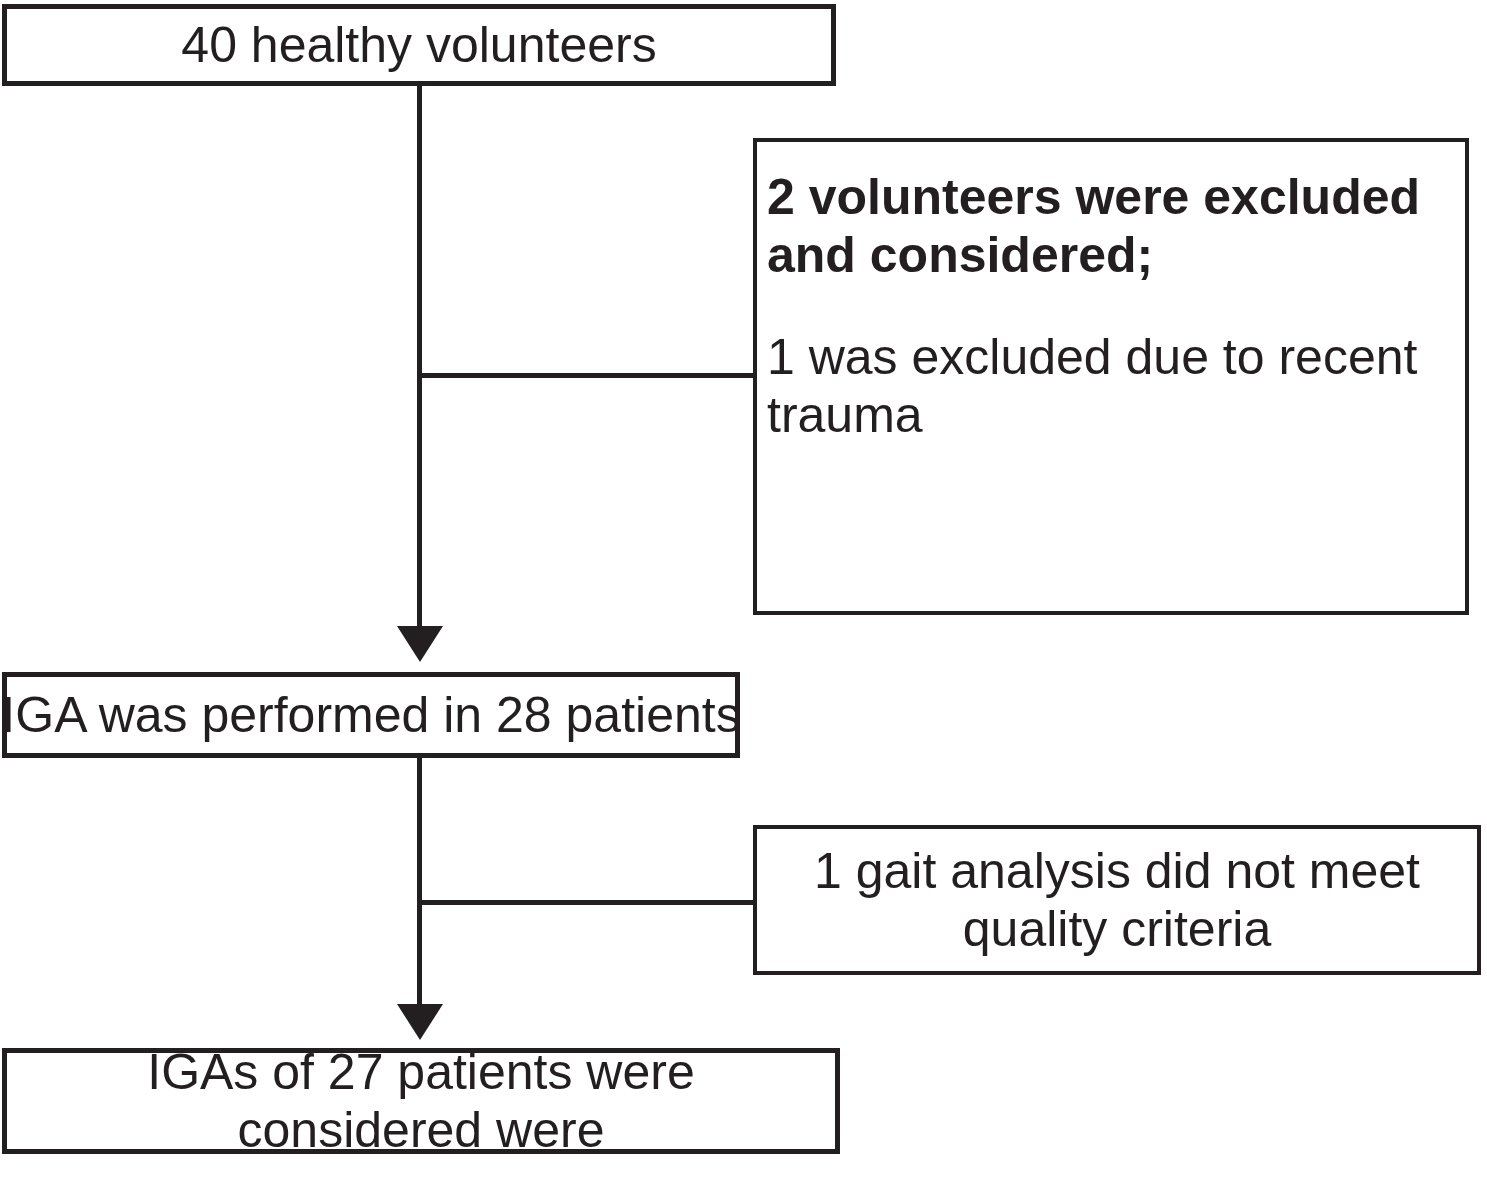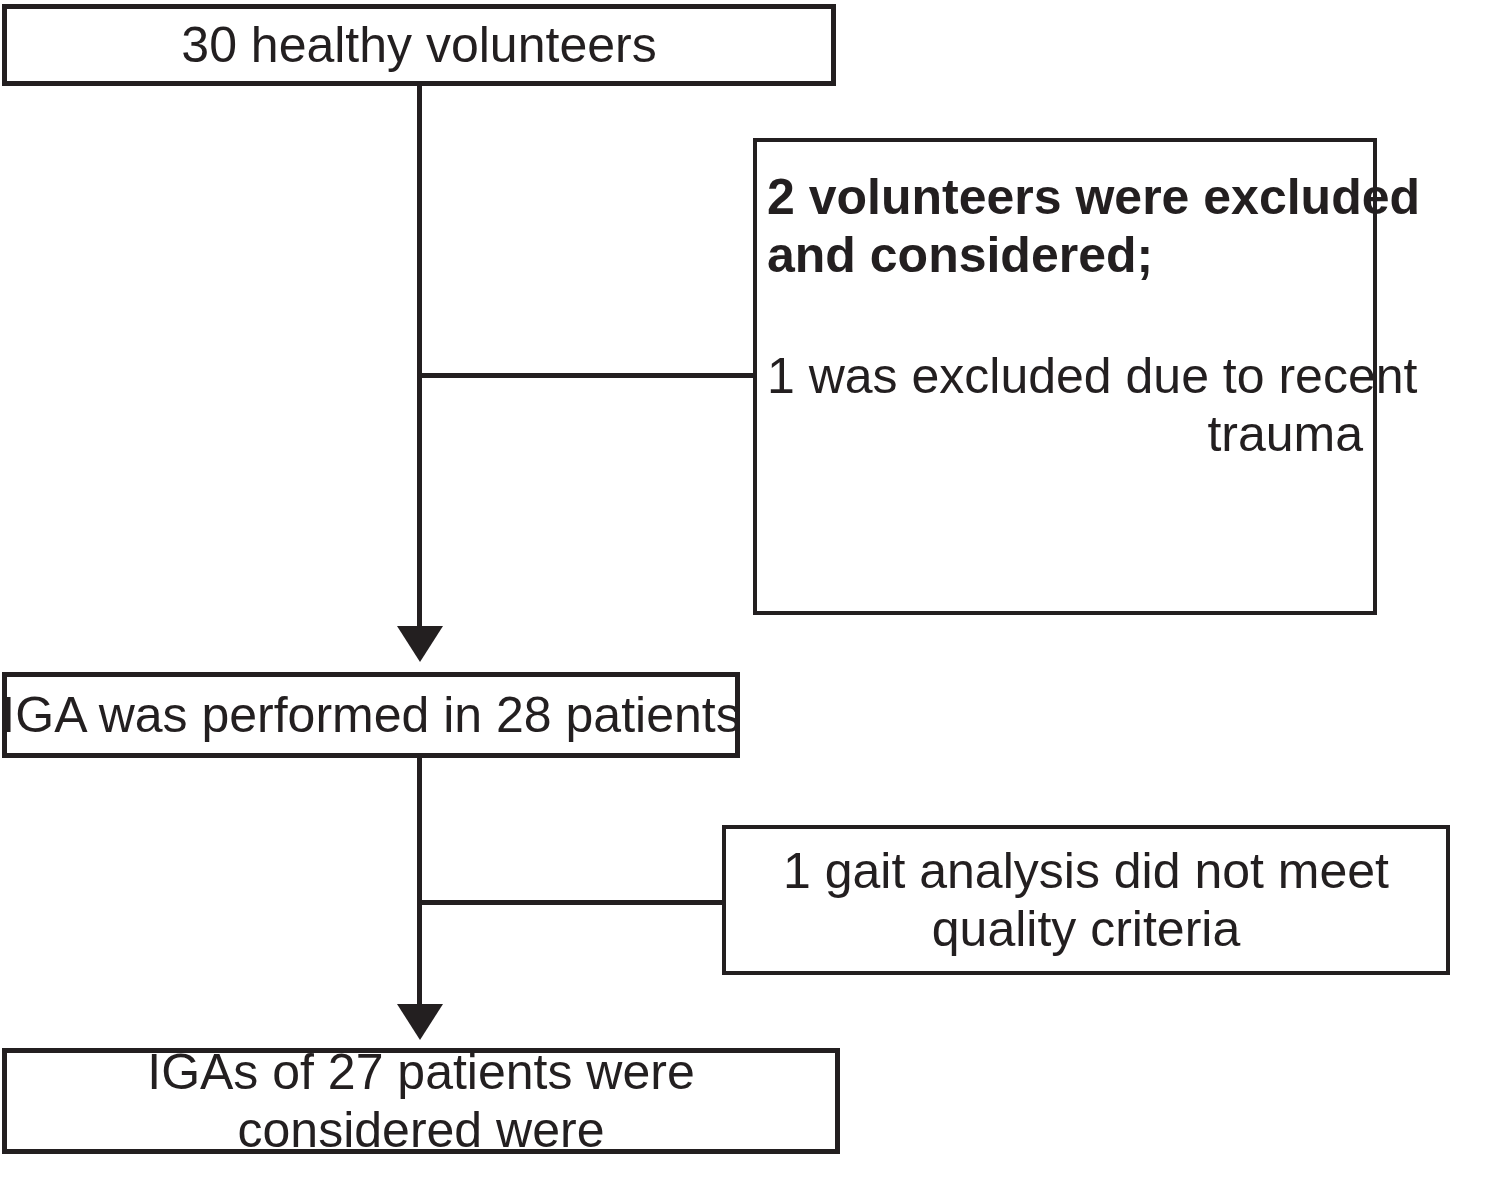--- a/index.html
+++ b/index.html
@@ -31,32 +31,32 @@
     display: flex;
     flex-direction: column;
     align-items: center;
     justify-content: center;
     text-align: center;
   }
   .line-text {
     white-space: nowrap;
   }
   .box--top    { left: 2px;   top: 4px;    width: 834px; height: 82px; }
-  .box--excl1  { left: 753px; top: 138px;  width: 624px; height: 477px; padding: 26px 10px 0 10px; }
+  .box--excl1  { left: 753px; top: 138px;  width: 716px; height: 477px; padding: 26px 10px 0 10px; }
   .box--iga    { left: 2px;   top: 672px;  width: 738px; height: 86px; }
-  .box--excl2  { left: 722px; top: 825px;  width: 728px; height: 150px; }
+  .box--excl2  { left: 753px; top: 825px;  width: 728px; height: 150px; }
   .box--valid  { left: 2px;   top: 1048px; width: 838px; height: 106px; }
 
   .excl1-bold {
     font-weight: bold;
     text-align: left;
   }
   .excl1-note {
-    margin-top: 63px;
-    text-align: right;
+    margin-top: 44px;
+    text-align: left;
   }
 
   .vline, .hline {
     position: absolute;
     background: #231f20;
   }
   .vline--1 { left: 417px; top: 86px;  width: 5px; height: 540px; }
   .vline--2 { left: 417px; top: 758px; width: 5px; height: 246px; }
   .hline--1 { left: 417px; top: 373px; width: 340px; height: 5px; }
   .hline--2 { left: 417px; top: 900px; width: 340px; height: 5px; }
@@ -71,21 +71,21 @@
   }
   .arrowhead--1 { left: 397px; top: 626px; }
   .arrowhead--2 { left: 397px; top: 1004px; }
 </style>
 </head>
 <body>
 
 <div class="canvas">
 
   <div class="box box--top box--center">
-    <div class="line-text">30 healthy volunteers</div>
+    <div class="line-text">40 healthy volunteers</div>
   </div>
 
   <div class="vline vline--1"></div>
   <div class="arrowhead arrowhead--1"></div>
   <div class="hline hline--1"></div>
 
   <div class="box box--side box--excl1">
     <div class="excl1-bold">
       <div class="line-text">2 volunteers were excluded</div>
       <div class="line-text">and considered;</div>

